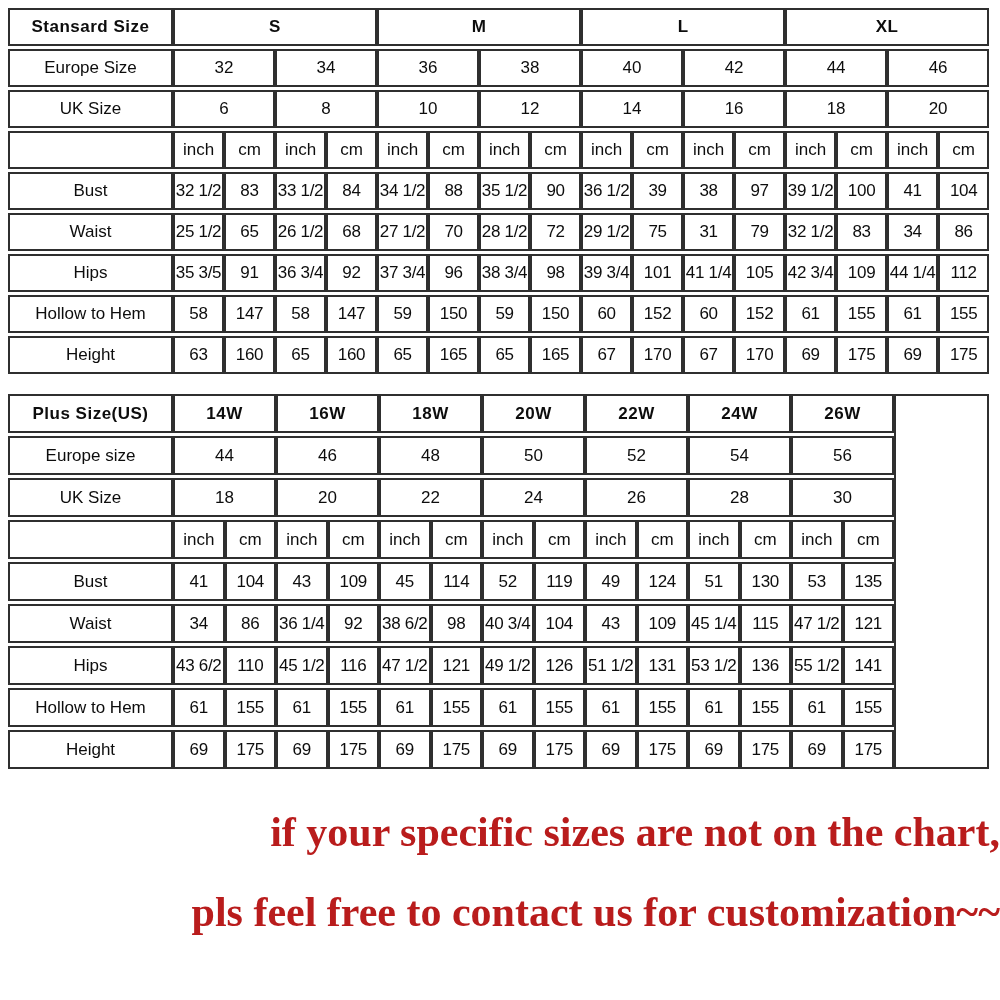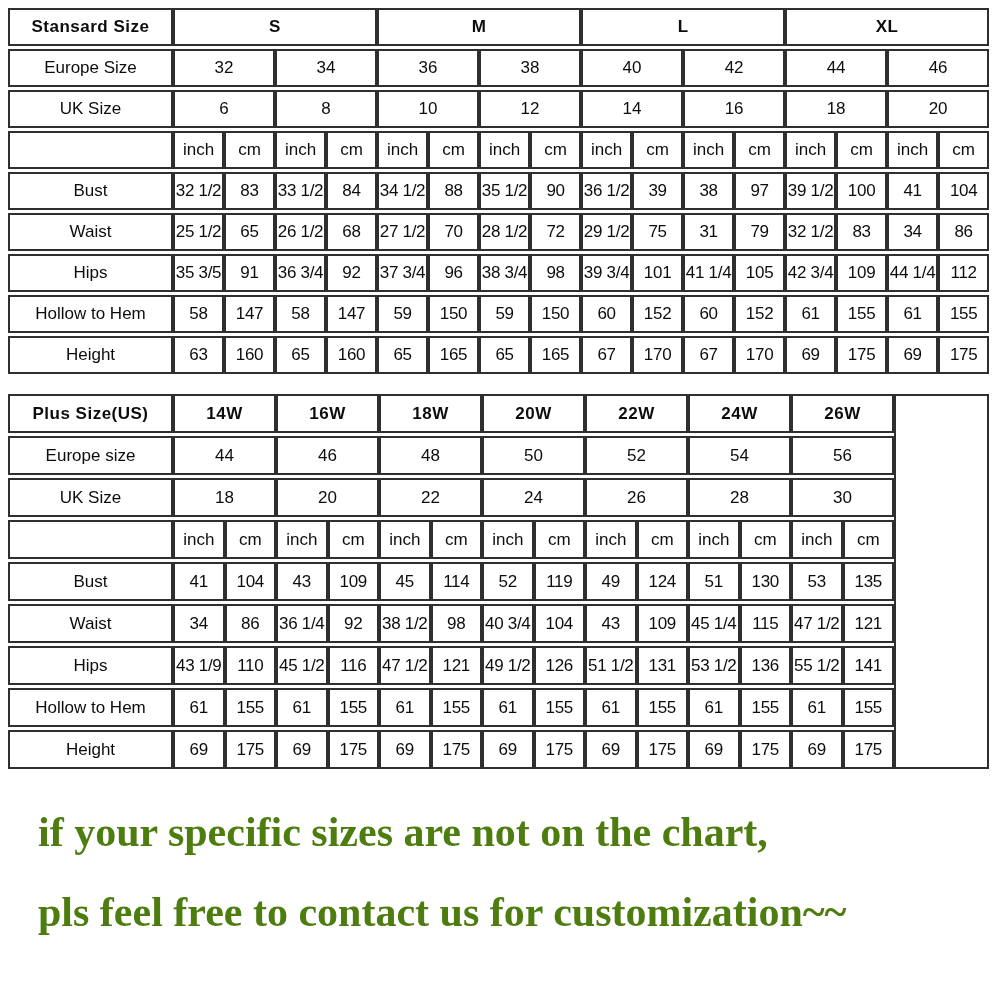--- a/index.html
+++ b/index.html
@@ -39,23 +39,24 @@
   td.hdr { font-size: 20px; font-weight: bold; letter-spacing: 0.5px; }
   td.unit { font-size: 17px; margin-top: 6px; }
   td.val { font-size: 16px; letter-spacing: -0.3px; }
   td.top-val { font-size: 18px; }
   td.empty-col { background: #ffffff; }
   .note {
     margin: 20px 0 0 38px;
     font-family: "Liberation Serif", serif;
     font-weight: bold;
     font-size: 42px;
-    color: #4d7c0f;
+    color: #b91c1c;
     line-height: 80px;
     white-space: nowrap;
+    text-align: right;
   }
   .note p { margin: 0; }
 </style>
 </head>
 <body>
 
 <div class="sheet">
 
   <table class="size-table" id="standard-table">
       <colgroup>
@@ -308,34 +309,34 @@
           <td class="val">130</td>
           <td class="val">53</td>
           <td class="val">135</td>
         </tr>
         <tr>
           <td class="lbl">Waist</td>
           <td class="val">34</td>
           <td class="val">86</td>
           <td class="val">36 1/4</td>
           <td class="val">92</td>
-          <td class="val">38 1/2</td>
+          <td class="val">38 6/2</td>
           <td class="val">98</td>
           <td class="val">40 3/4</td>
           <td class="val">104</td>
           <td class="val">43</td>
           <td class="val">109</td>
           <td class="val">45 1/4</td>
           <td class="val">115</td>
           <td class="val">47 1/2</td>
           <td class="val">121</td>
         </tr>
         <tr>
           <td class="lbl">Hips</td>
-          <td class="val">43 1/9</td>
+          <td class="val">43 6/2</td>
           <td class="val">110</td>
           <td class="val">45 1/2</td>
           <td class="val">116</td>
           <td class="val">47 1/2</td>
           <td class="val">121</td>
           <td class="val">49 1/2</td>
           <td class="val">126</td>
           <td class="val">51 1/2</td>
           <td class="val">131</td>
           <td class="val">53 1/2</td>

